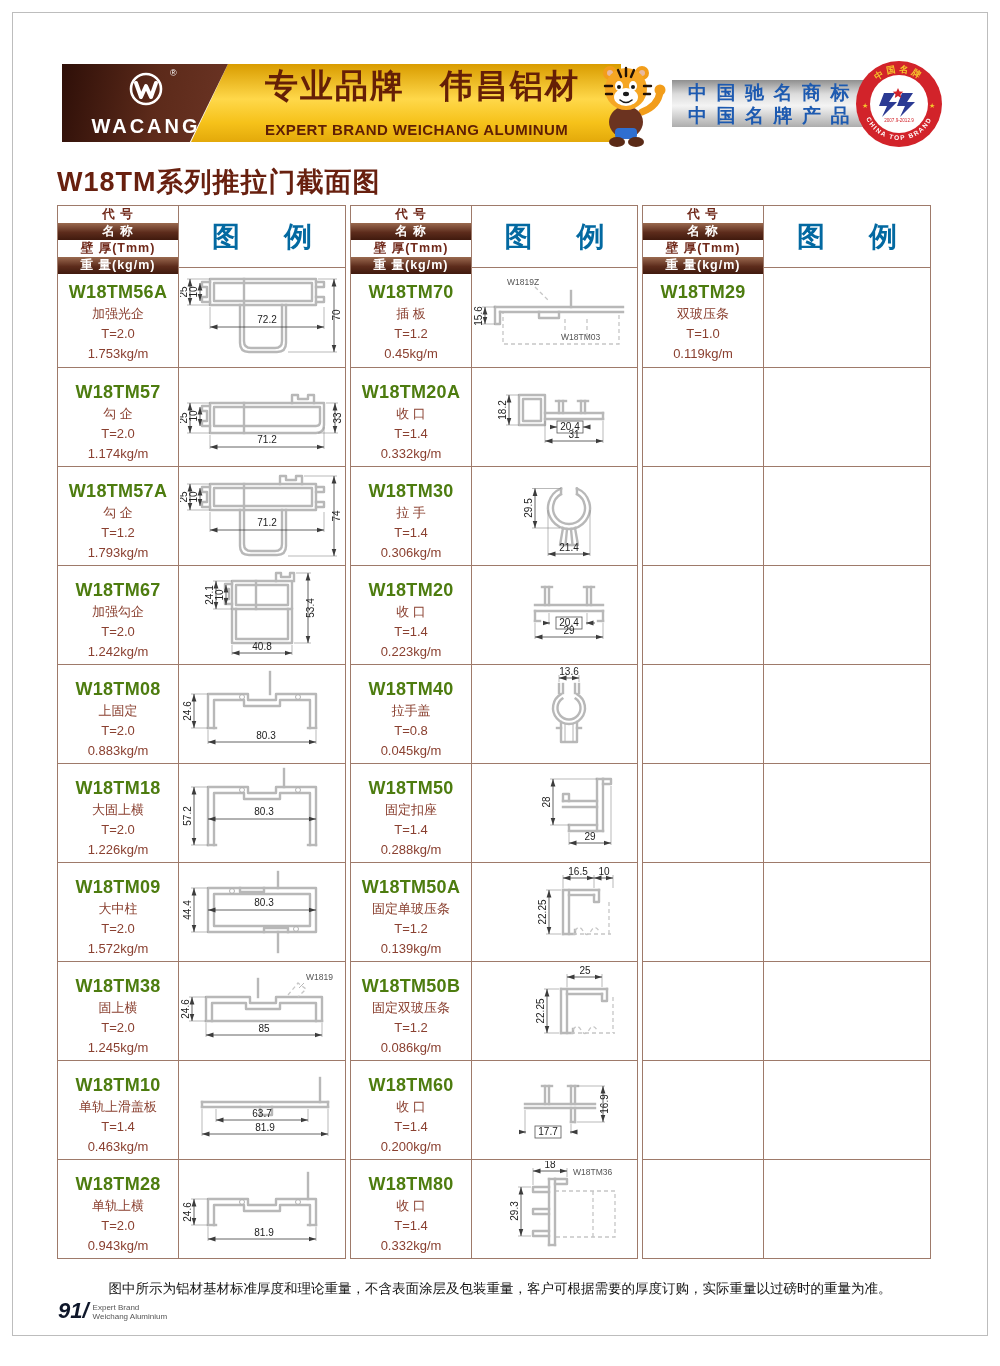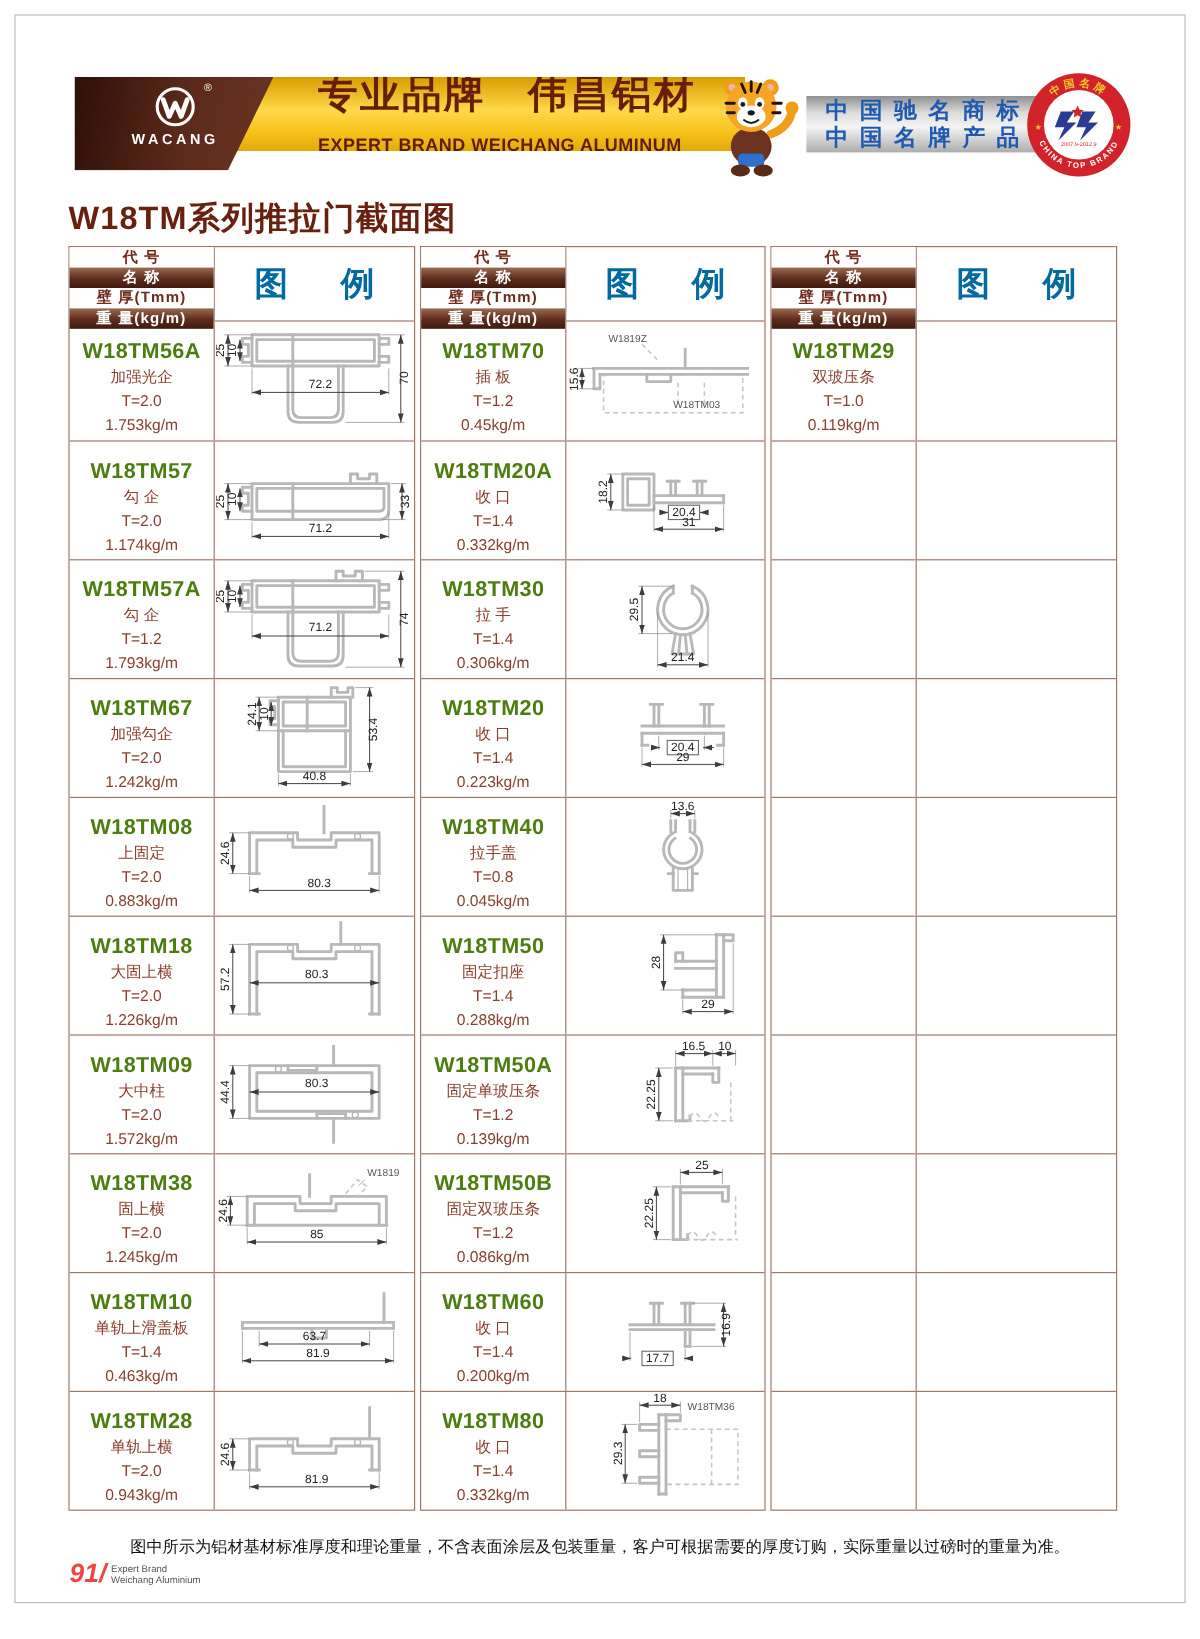--- a/index.html
+++ b/index.html
@@ -5,30 +5,30 @@
   html,body{margin:0;padding:0;}
   body{width:1000px;height:1366px;position:relative;background:#fff;
        font-family:"Liberation Sans","DejaVu Sans",sans-serif;overflow:hidden;}
   .frame{position:absolute;left:12px;top:12px;width:974px;height:1322px;border:1px solid #bdbdbd;}
 
   
   .banner{position:absolute;left:62px;top:64px;width:878px;height:78px;}
   .maroon{position:absolute;left:0;top:0;width:166px;height:78px;
           background:linear-gradient(100deg,#2e0f08,#5c2a1a 55%,#6b3424);
           clip-path:polygon(0 0,100% 0,77% 100%,0 100%);}
-  .yellow{position:absolute;left:129px;top:0;width:430px;height:62px;
+  .yellow{position:absolute;left:129px;top:0;width:430px;height:78px;
           background:linear-gradient(180deg,#d99c00,#ffd84a 45%,#f6c21a 75%,#e3a90a);
           clip-path:polygon(37px 0,100% 0,100% 100%,0 100%);
           display:flex;flex-direction:column;justify-content:center;padding-left:74px;box-sizing:border-box;}
   .brand-cn{font-size:33px;font-weight:bold;color:#651f06;letter-spacing:2px;line-height:36px;}
   .brand-en{font-size:15px;font-weight:bold;color:#5e1e05;letter-spacing:0.4px;margin-top:17px;}
   .logo-wrap{position:absolute;left:24px;top:2px;width:120px;height:76px;text-align:center;}
   .logo-reg{position:absolute;left:84px;top:2px;color:#fff;font-size:9px;}
-  .wacang{position:absolute;left:0;bottom:19px;width:120px;color:#fff;font-weight:bold;
-          font-size:12px;letter-spacing:3px;}
+  .wacang{position:absolute;left:0;bottom:4px;width:120px;color:#fff;font-weight:bold;
+          font-size:20px;letter-spacing:3px;}
   .graybar{position:absolute;left:610px;top:16px;width:250px;height:47px;
            background:linear-gradient(180deg,#8f8f8f,#dcdcdc 30%,#f4f4f4 55%,#adadad);
            display:flex;flex-direction:column;justify-content:center;padding-left:16px;box-sizing:border-box;}
   .honor{font-size:19px;font-weight:bold;color:#1d5ab0;letter-spacing:0.5em;line-height:23px;white-space:nowrap;}
   .badge{position:absolute;left:792px;top:-4px;width:90px;height:88px;}
   .tiger{position:absolute;left:528px;top:-8px;width:76px;height:92px;}
 
   
   .ptitle{position:absolute;left:57px;top:164px;font-size:27px;font-weight:bold;color:#68200f;letter-spacing:1px;}
 
@@ -59,21 +59,21 @@
   .d{stroke:#3c3c3c;stroke-width:0.8;fill:none;}
   .x{stroke:#8a8a8a;stroke-width:0.6;}
   .gh{fill:none;stroke:#c6c6c6;stroke-width:1.3;stroke-dasharray:4 3;}
   .db{fill:#fff;stroke:#555;stroke-width:0.8;}
   .dt{font-size:10px;fill:#222;text-anchor:middle;}
   .rt{font-size:8.5px;fill:#555;text-anchor:start;}
 
   
   .note{position:absolute;top:1280px;left:0;width:1000px;text-align:center;font-size:13.5px;color:#111;}
   .pageno{position:absolute;left:58px;top:1300px;display:flex;align-items:flex-start;}
-  .pn{font-size:22px;font-weight:bold;color:#ef4444;font-style:italic;line-height:22px;}
+  .pn{font-size:22px;font-weight:bold;color:#0f172a;font-style:italic;line-height:22px;}
   .pbrand{font-size:8px;color:#555;margin-left:4px;line-height:9px;padding-top:3px;}
 </style>
 </head>
 <body>
 
 <svg width="0" height="0" style="position:absolute">
   <defs>
     <marker id="ar" markerWidth="9" markerHeight="8" refX="7.5" refY="3" orient="auto-start-reverse" markerUnits="userSpaceOnUse">
       <path d="M0 0.6 L7.5 3 L0 5.4 Z" fill="#3c3c3c"></path>
     </marker>

